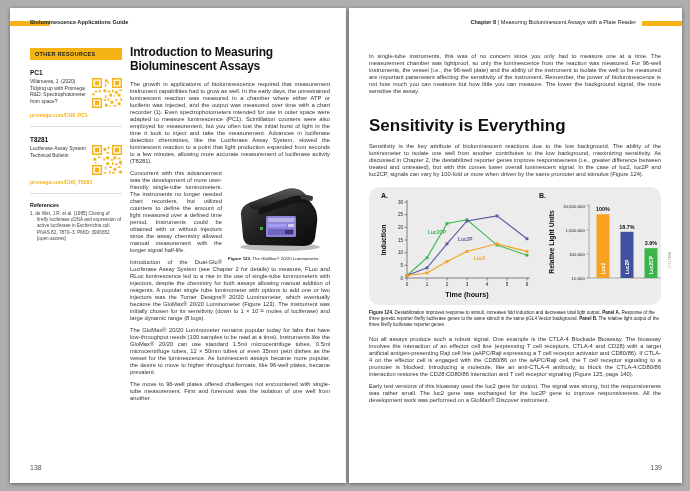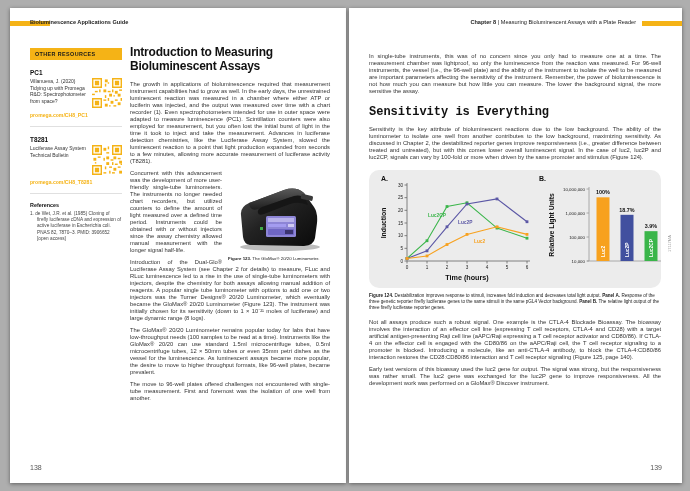--- a/index.html
+++ b/index.html
@@ -40,21 +40,21 @@
   .fig-img{width:102px;height:70px;display:block;}
   .fig-cap{font-size:4.4px;line-height:1.3;color:#222;margin-top:3px;}
   .fig-cap b{font-weight:bold;}
 
   .pagenum{position:absolute;bottom:12px;font-size:7px;color:#555;}
   #page-left .pagenum{left:20px;}
   #page-right .pagenum{right:20px;}
 
   
   .main-right{position:absolute;left:20px;top:45px;width:292px;}
-  h2{font-size:12px;color:#111;margin:10px 0 7px;font-family:Liberation Mono, monospace;}
+  h2{font-size:17px;color:#111;margin:21px 0 7px;}
   .figure-box{position:relative;margin-top:9px;background:#ececec;border-radius:10px;height:118px;}
   .panel-label{position:absolute;top:5px;font-weight:bold;font-size:7px;color:#111;}
   #panelA-label{left:12px;}
   #panelB-label{left:170px;}
   #chartA{position:absolute;left:8px;top:7px;}
   #chartB{position:absolute;left:176px;top:7px;}
   .caption{font-size:4.6px;line-height:1.35;color:#222;margin-top:5px;}
   .caption b{font-weight:bold;}
   .mt7{margin-top:7px;}
 </style>

